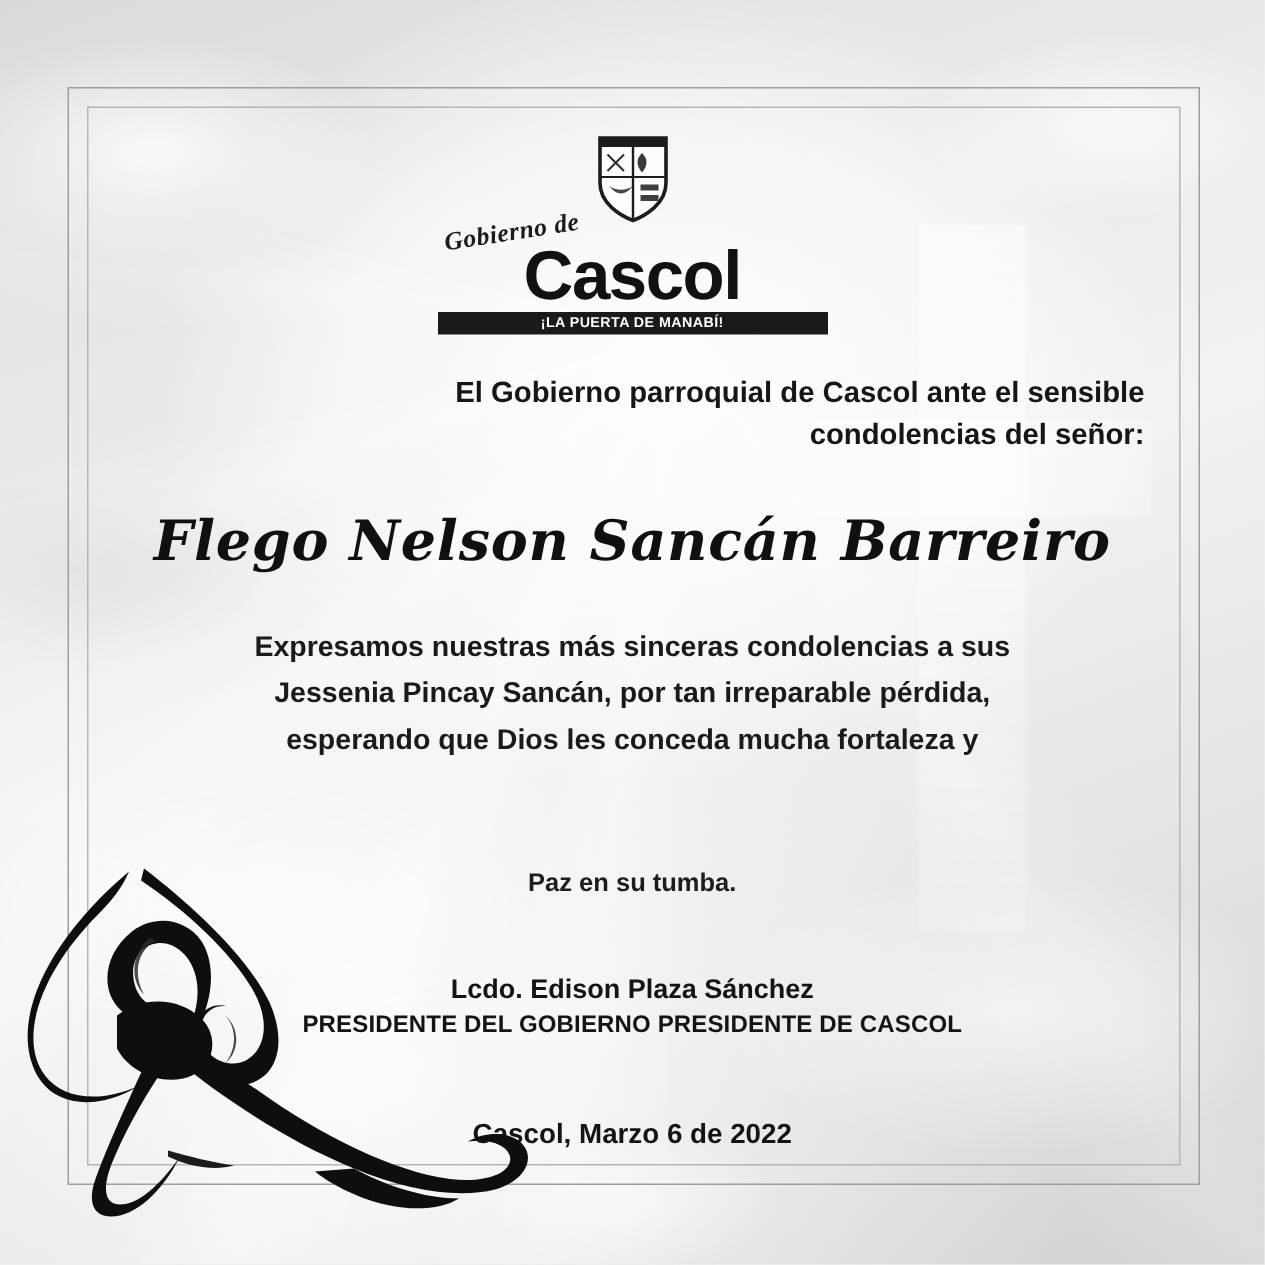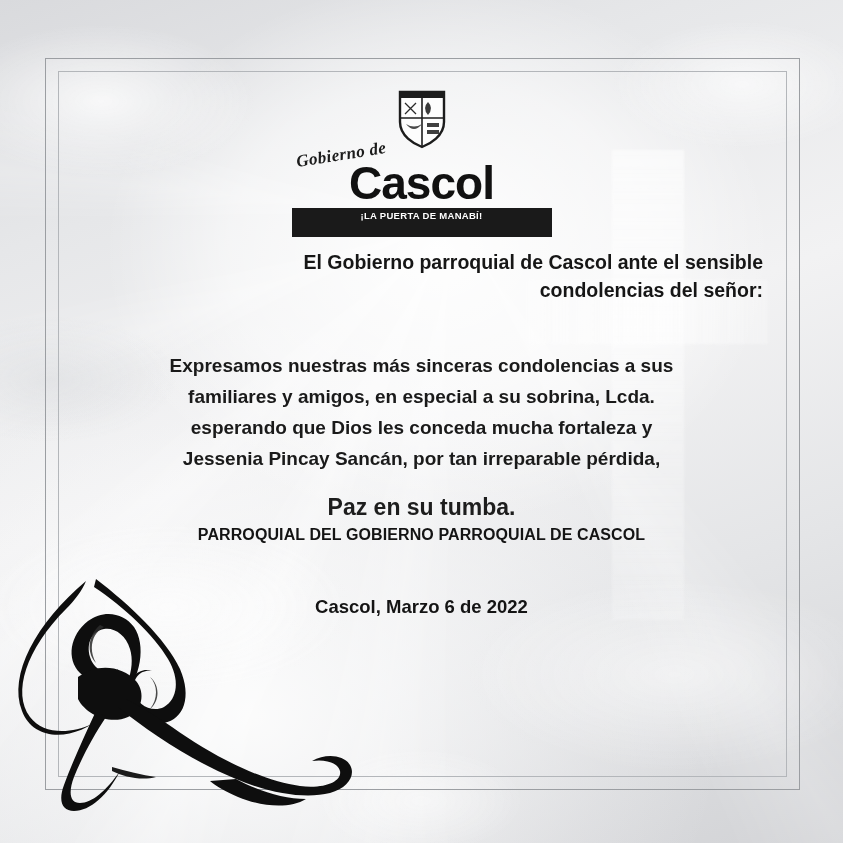--- a/index.html
+++ b/index.html
@@ -152,21 +152,21 @@
   }
   .logo-tagline {
     position: absolute;
     left: 0; top: 56px;
     width: 260px;
     font-size: 9.5px;
     font-weight: bold;
     letter-spacing: .3px;
     color: #fff;
     background: #1a1a1a;
-    padding: 2px 0 16px 0;
+    padding: 2px 0 2px 0;
   }
 
   .lead {
     margin-top: 34px;
     font-size: 19.5px;
     font-weight: bold;
     line-height: 28px;
     color: #161616;
     text-align: right;
   }
@@ -176,31 +176,31 @@
     margin-top: 34px;
     font-family: "DejaVu Serif", serif;
     font-style: italic;
     font-weight: bold;
     font-size: 37px;
     letter-spacing: .5px;
     color: #101010;
   }
 
   .body-text {
-    margin-top: 46px;
+    margin-top: 34px;
     font-size: 19px;
     font-weight: bold;
     line-height: 31px;
     color: #1a1a1a;
   }
   .body-text span { display: block; }
 
   .peace {
-    margin-top: 20px;
-    font-size: 23px;
+    margin-top: 70px;
+    font-size: 17px;
     font-weight: bold;
     color: #1d1d1d;
   }
 
   .signature {
     margin-top: 50px;
     font-size: 18px;
     font-weight: bold;
     color: #141414;
   }
@@ -265,31 +265,32 @@
         <div class="logo-cascol">Cascol</div>
         <div class="logo-tagline">¡LA PUERTA DE MANABÍ!</div>
       </div>
     </div>
 
     <div class="lead">
       <span>El Gobierno parroquial de Cascol ante el sensible</span>
       <span>condolencias del señor:</span>
     </div>
 
+    <div class="name">Flego Nelson Sancán Barreiro</div>
 
     <div class="body-text">
       <span>Expresamos nuestras más sinceras condolencias a sus</span>
-      <span>familiares y amigos, en especial a su sobrina, Lcda.</span>
+      <span>Jessenia Pincay Sancán, por tan irreparable pérdida,</span>
       <span>esperando que Dios les conceda mucha fortaleza y</span>
-      <span>Jessenia Pincay Sancán, por tan irreparable pérdida,</span>
     </div>
 
     <div class="peace">Paz en su tumba.</div>
 
-    <div class="signature-role">PARROQUIAL DEL GOBIERNO PARROQUIAL DE CASCOL</div>
+    <div class="signature">Lcdo. Edison Plaza Sánchez</div>
+    <div class="signature-role">PRESIDENTE DEL GOBIERNO PRESIDENTE DE CASCOL</div>
 
     <div class="place-date">Cascol, Marzo 6 de 2022</div>
   </div>
 
   <div class="ribbon">
     <svg width="380" height="260" viewBox="0 0 380 260" aria-hidden="true">
       <g fill="#0e0e0e">
 
         <path d="M86 16 C36 58 8 110 22 146 C34 178 76 176 104 150 C126 130 136 104 130 84
                  C126 70 114 62 104 64 C92 66 86 78 90 92 C94 106 110 112 118 104

